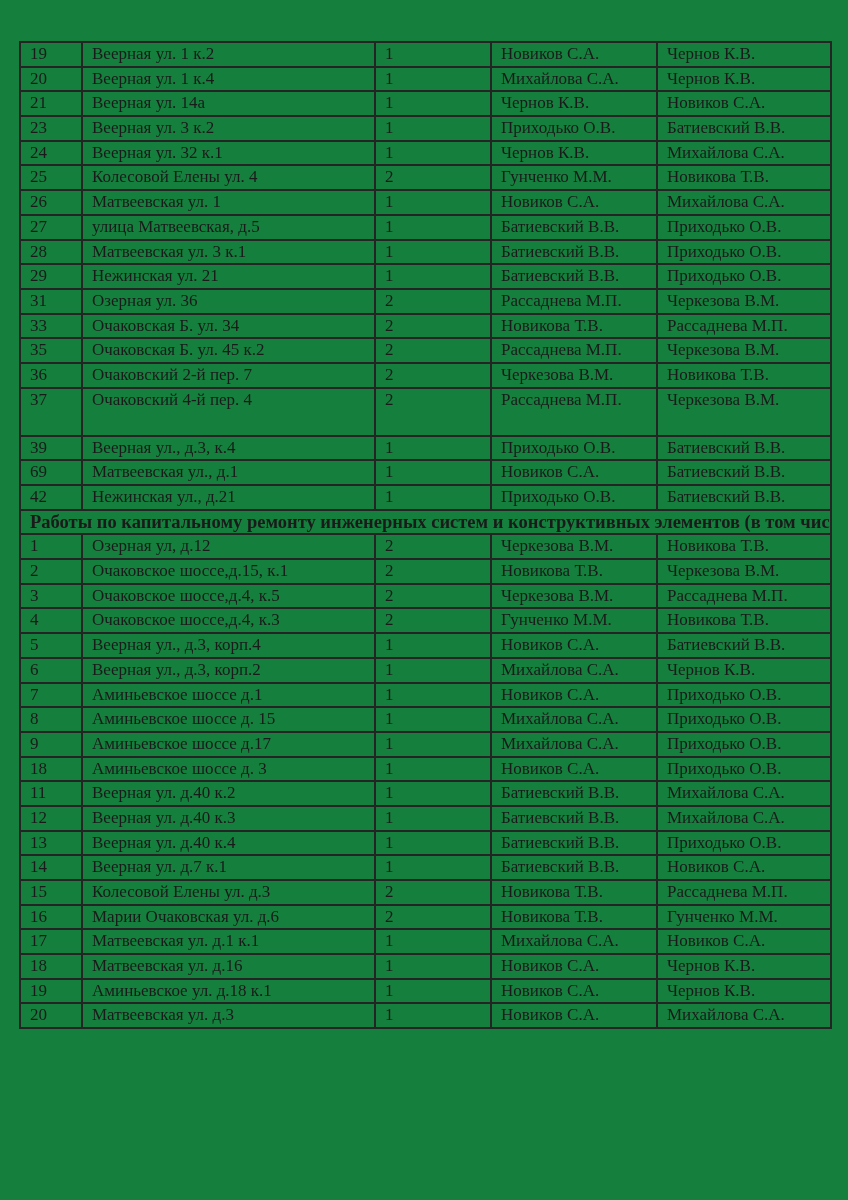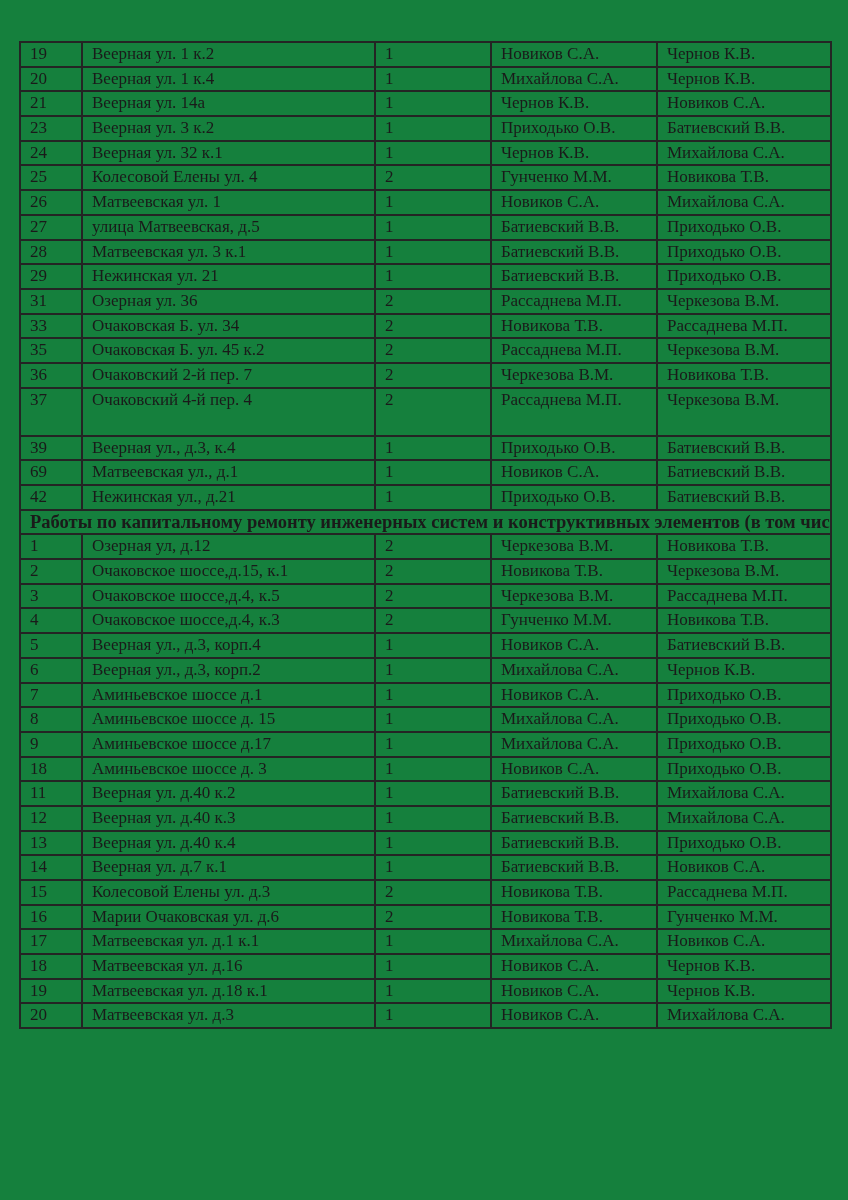--- a/index.html
+++ b/index.html
@@ -316,21 +316,21 @@
         </tr>
         <tr>
           <td class="cell-number">18</td>
           <td class="cell-address">Матвеевская ул. д.16</td>
           <td class="cell-quantity">1</td>
           <td class="cell-responsible-1">Новиков С.А.</td>
           <td class="cell-responsible-2">Чернов К.В.</td>
         </tr>
         <tr>
           <td class="cell-number">19</td>
-          <td class="cell-address">Матвеевская ул. д.18 к.1</td>
+          <td class="cell-address">Аминьевское ул. д.18 к.1</td>
           <td class="cell-quantity">1</td>
           <td class="cell-responsible-1">Новиков С.А.</td>
           <td class="cell-responsible-2">Чернов К.В.</td>
         </tr>
         <tr>
           <td class="cell-number">20</td>
           <td class="cell-address">Матвеевская ул. д.3</td>
           <td class="cell-quantity">1</td>
           <td class="cell-responsible-1">Новиков С.А.</td>
           <td class="cell-responsible-2">Михайлова С.А.</td>

